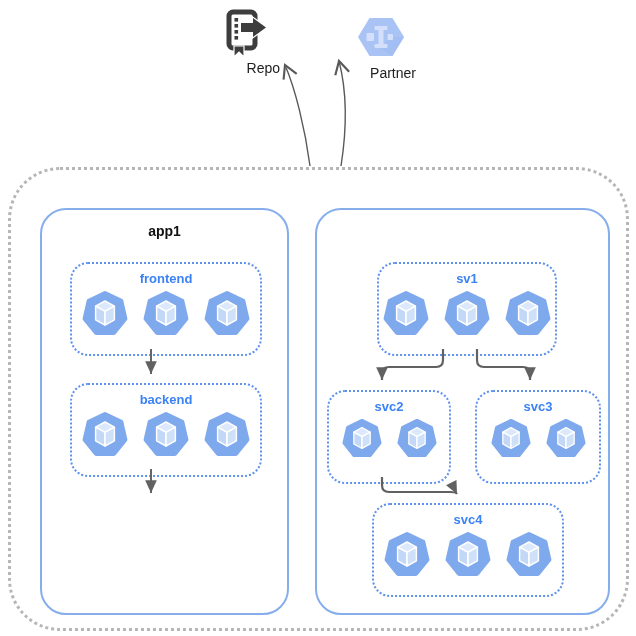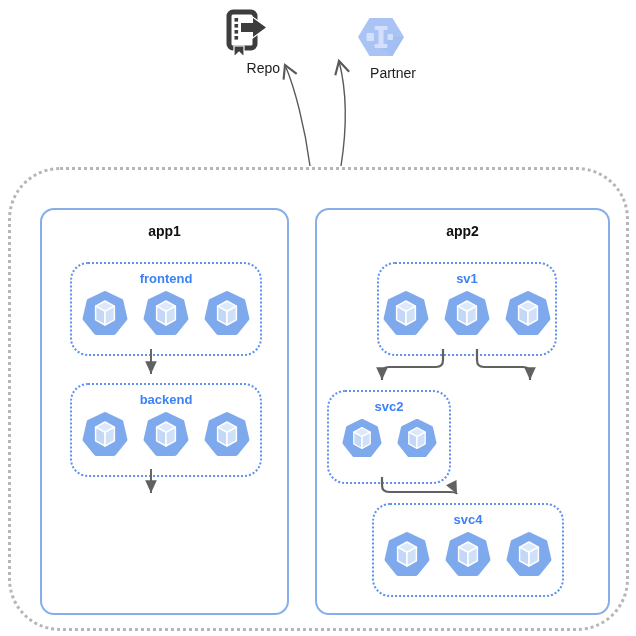--- a/index.html
+++ b/index.html
@@ -21,21 +21,21 @@
     border:3px dotted #b6b6b6;border-radius:52px;background:transparent;
   }
   .cluster-title{
     position:absolute;left:0;top:7px;width:100%;text-align:center;
     font-weight:bold;font-size:15px;color:#1155cc;
   }
 
   
   .group{
     position:absolute;background:#ffffff;
-    border:2px solid #86aeeb;border-radius:14px;
+    border:2px solid #86aeeb;border-radius:26px;
   }
   .group-title{
     position:absolute;left:0;top:13px;width:100%;text-align:center;
     font-weight:bold;font-size:14px;color:#111111;
   }
   #app1{left:29px;top:38px;width:245px;height:403px;}
   #app2{left:304px;top:38px;width:291px;height:403px;}
 
   
   .service{
@@ -142,21 +142,20 @@
           </svg>
         <svg class="pod" viewBox="0 0 44 46">
             <use href="#pod-shape"></use>
           </svg>
       </div>
     </div>
 
   </div>
 
   <div class="group" id="app2">
-    <div class="group-title">app2</div>
 
     <div class="service" id="sv1">
       <div class="service-title">sv1</div>
       <div class="pods">
         <svg class="pod" viewBox="0 0 44 46">
             <use href="#pod-shape"></use>
           </svg>
         <svg class="pod" viewBox="0 0 44 46">
             <use href="#pod-shape"></use>
           </svg>
@@ -171,20 +170,31 @@
       <div class="pods">
         <svg class="pod small" viewBox="0 0 44 46">
             <use href="#pod-shape"></use>
           </svg>
         <svg class="pod small" viewBox="0 0 44 46">
             <use href="#pod-shape"></use>
           </svg>
       </div>
     </div>
 
+    <div class="service" id="svc3">
+      <div class="service-title">svc3</div>
+      <div class="pods">
+        <svg class="pod small" viewBox="0 0 44 46">
+            <use href="#pod-shape"></use>
+          </svg>
+        <svg class="pod small" viewBox="0 0 44 46">
+            <use href="#pod-shape"></use>
+          </svg>
+      </div>
+    </div>
 
     <div class="service" id="svc4">
       <div class="service-title">svc4</div>
       <div class="pods">
         <svg class="pod" viewBox="0 0 44 46">
             <use href="#pod-shape"></use>
           </svg>
         <svg class="pod" viewBox="0 0 44 46">
             <use href="#pod-shape"></use>
           </svg>

